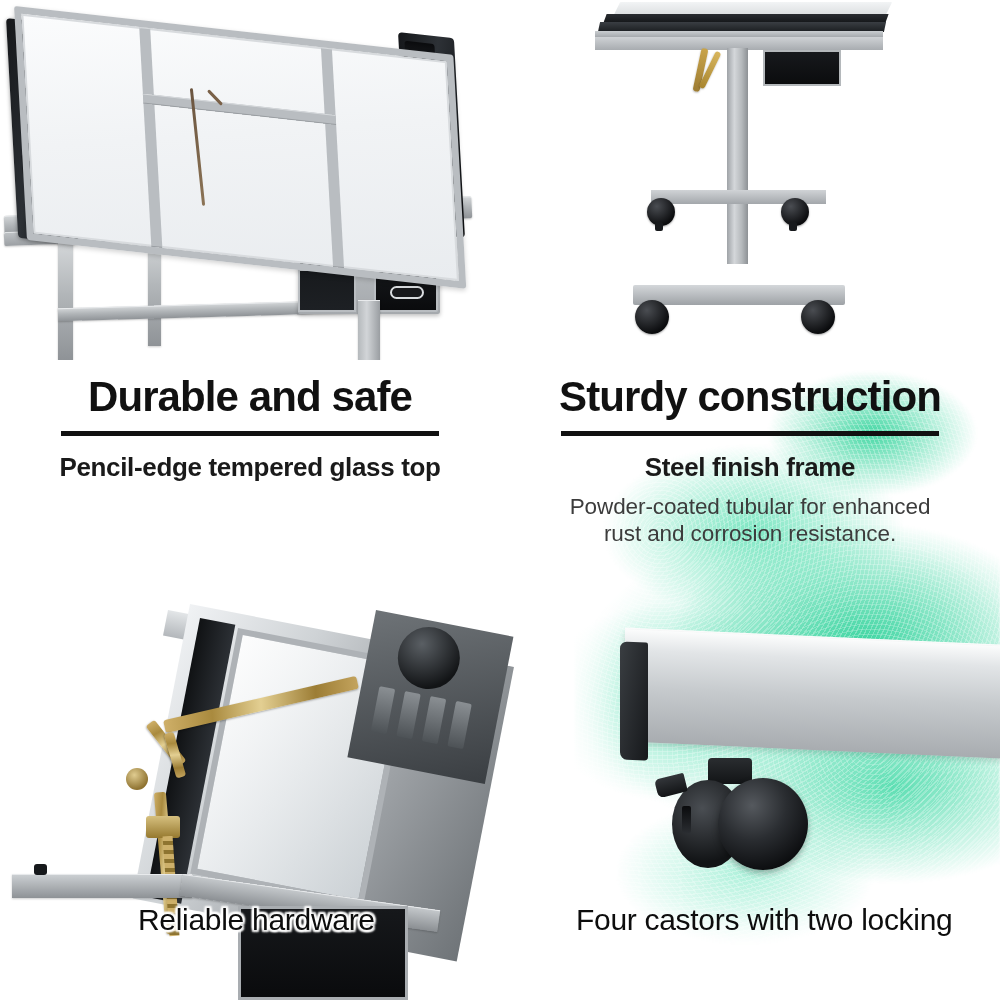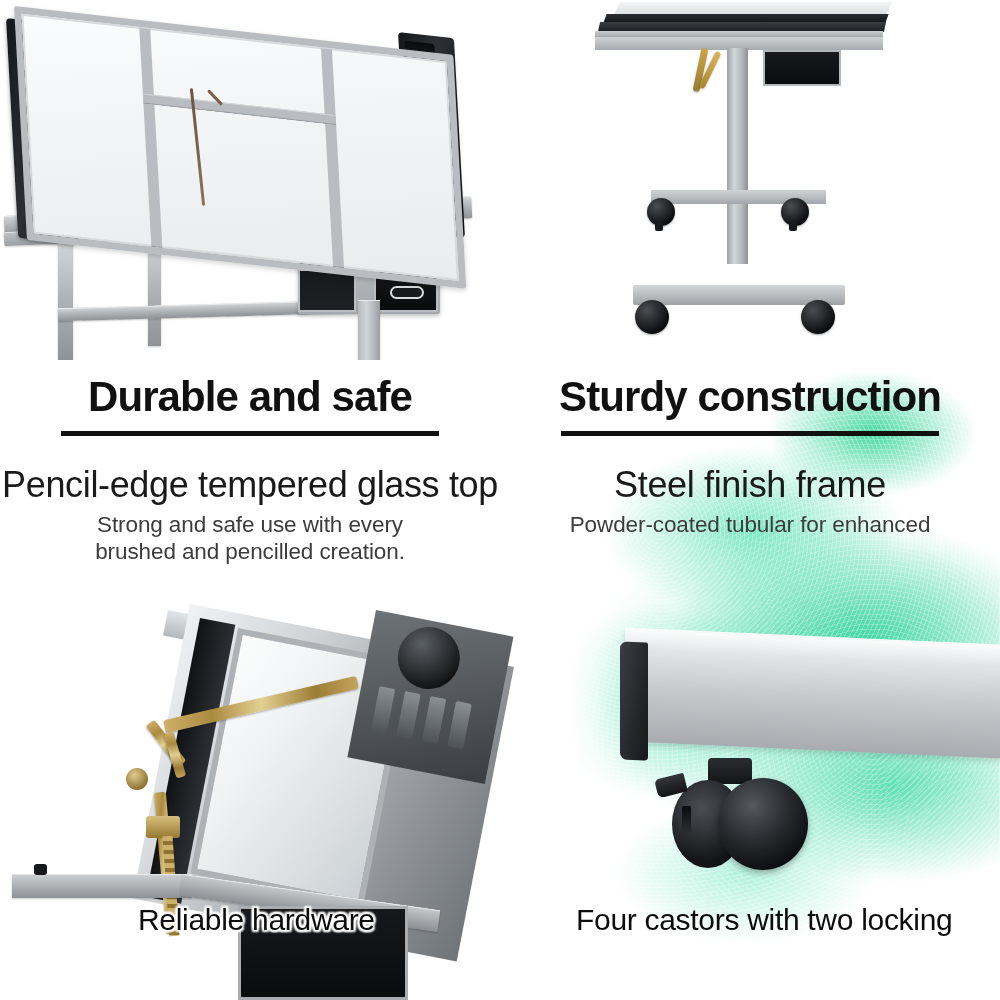--- a/index.html
+++ b/index.html
@@ -207,21 +207,21 @@
   
   .col { position:absolute; text-align:center; }
   #col-left  { left:0;   top:372px; width:500px; }
   #col-right { left:500px; top:372px; width:500px; }
 
   .headline { font-size:42px; font-weight:700; color:#111; letter-spacing:-.9px;
               line-height:50px; white-space:nowrap; }
   .rule { height:5px; background:#111; margin:9px auto 0; }
   #rule-left  { width:378px; }
   #rule-right { width:378px; }
-  .subhead { font-size:36px; font-weight:400; color:#1a1a1a; margin-top:32px;
+  .subhead { font-size:26px; font-weight:700; color:#1a1a1a; margin-top:14px;
              line-height:34px; letter-spacing:-.35px; white-space:nowrap; }
   .body { font-size:22.5px; color:#3c3c3c; margin-top:9px; line-height:27px;
           font-weight:400; letter-spacing:-.1px; }
   .body span { display:block; }
 
   
   .caption { position:absolute; font-size:30px; font-weight:500; color:#0d0d0d;
              letter-spacing:-.3px; white-space:nowrap;
              text-shadow: 2px 0 2px #fff, -2px 0 2px #fff, 0 2px 2px #fff, 0 -2px 2px #fff,
                           2px 2px 2px #fff, -2px -2px 2px #fff, 2px -2px 2px #fff, -2px 2px 2px #fff; }
@@ -348,31 +348,28 @@
     <div id="br-hub" style="position:absolute"></div>
     <div id="br-wheel" style="position:absolute"></div>
     <div id="br-lever" style="position:absolute"></div>
     <div id="br-slot" style="position:absolute"></div>
   </div>
 
   <div class="col" id="col-left">
     <div class="headline">Durable and safe</div>
     <div class="rule" id="rule-left"></div>
     <div class="subhead">Pencil-edge tempered glass top</div>
-    <div class="body">
-      <span>Strong and safe use with every</span>
-      <span>brushed and pencilled creation.</span>
-    </div>
   </div>
 
   <div class="col" id="col-right">
     <div class="headline">Sturdy construction</div>
     <div class="rule" id="rule-right"></div>
     <div class="subhead">Steel finish frame</div>
     <div class="body">
       <span>Powder-coated tubular for enhanced</span>
+      <span>rust and corrosion resistance.</span>
     </div>
   </div>
 
   <div class="caption" id="caption-hardware">Reliable hardware</div>
   <div class="caption" id="caption-castors">Four castors with two locking</div>
 
 </div>
 
 </body></html>

